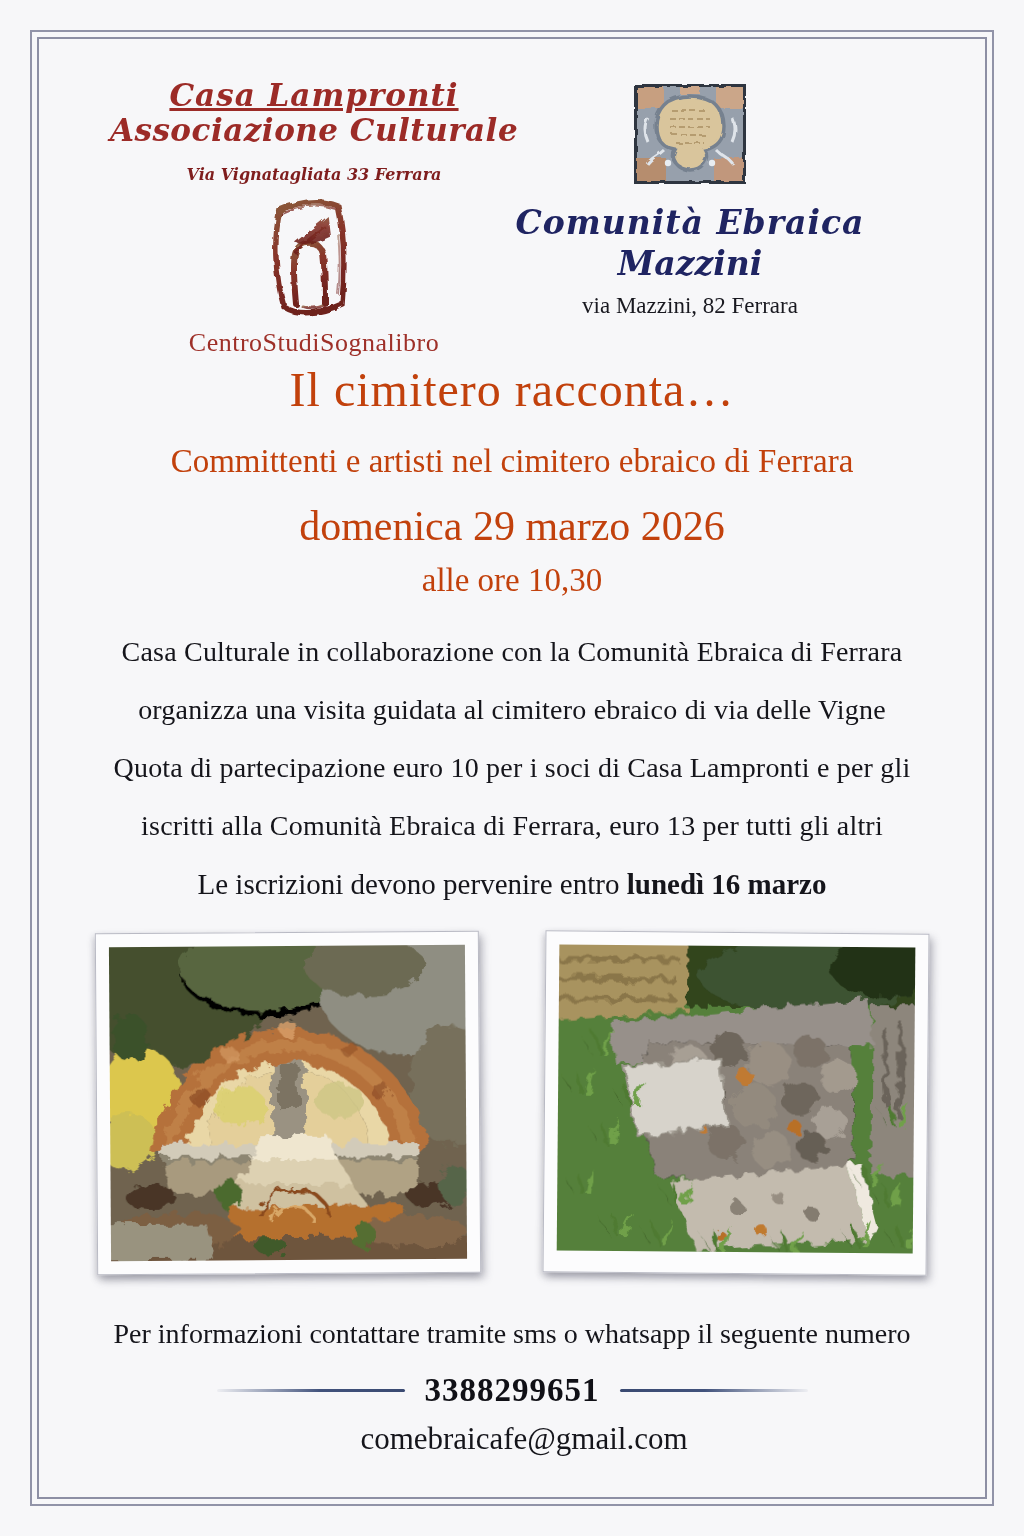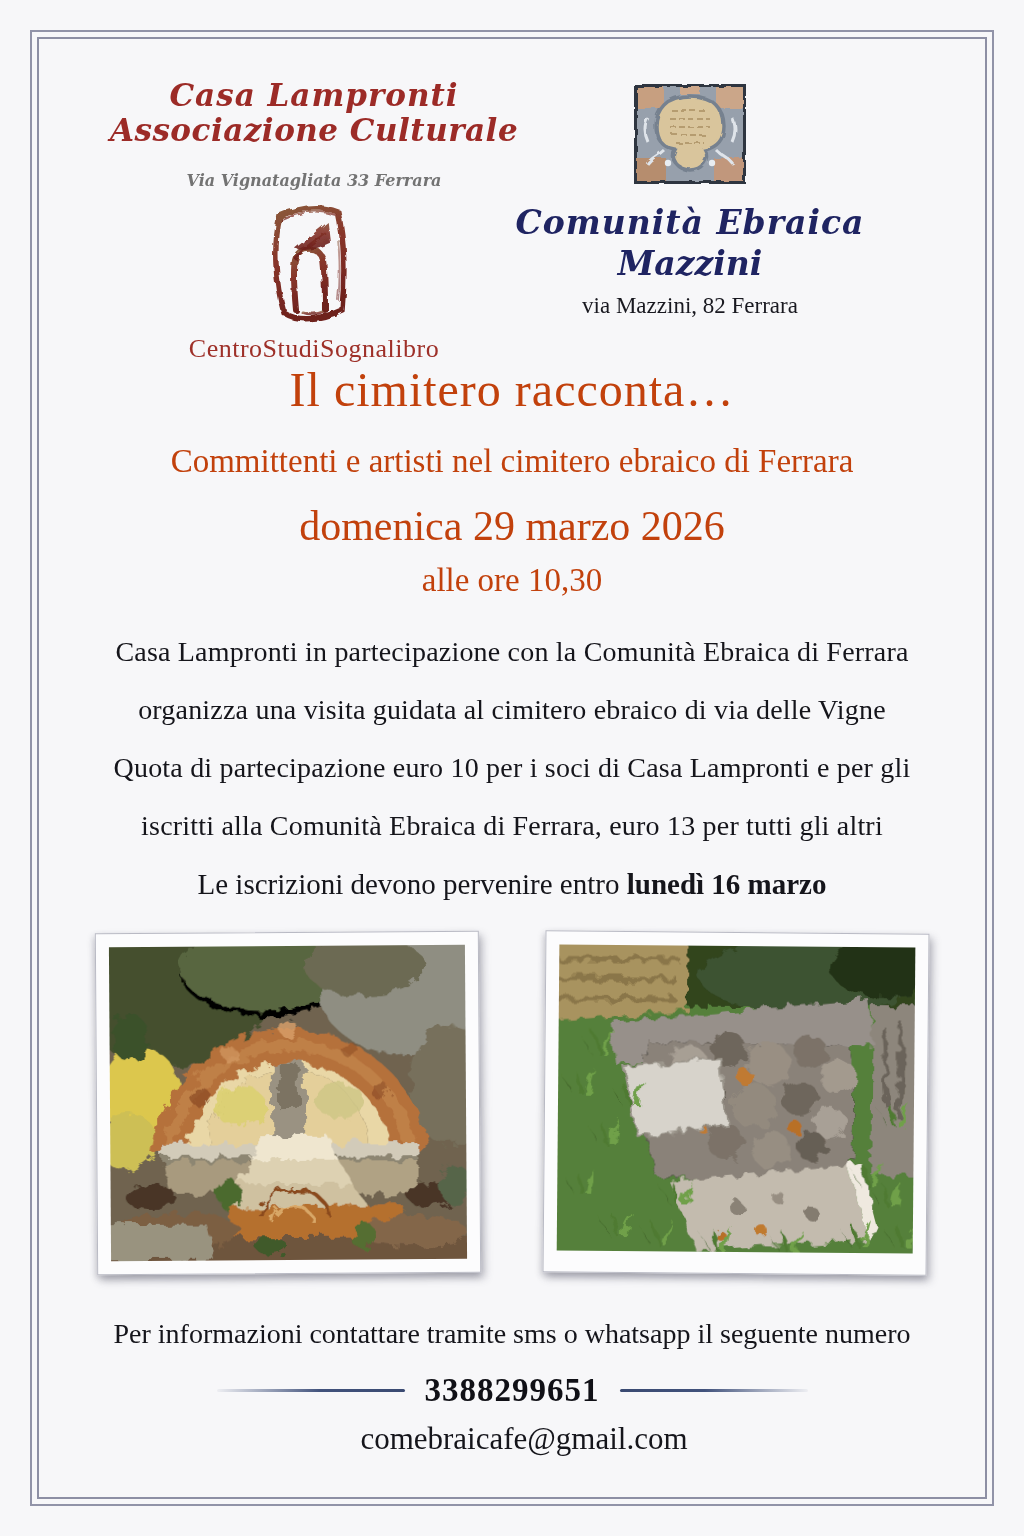--- a/index.html
+++ b/index.html
@@ -13,24 +13,24 @@
     border:2px solid #9193a8;pointer-events:none;}
   .frame-inner{position:absolute;left:37px;top:37px;right:37px;bottom:37px;
     border:2px solid #8d8fa4;pointer-events:none;}
   .content{position:absolute;left:40px;top:40px;width:944px;height:1456px;}
 
   
   .org-left{position:absolute;top:38px;left:28px;width:492px;text-align:center;}
   .org-right{position:absolute;top:44px;left:420px;width:460px;text-align:center;}
   .callig-red{font-family:"DejaVu Serif", serif;font-style:italic;font-weight:bold;
     color:#9c2b27;line-height:1.12;}
-  .org-name1{font-size:31px;letter-spacing:1px;}
+  .org-name1{font-size:31px;letter-spacing:1px;text-decoration:underline;}
   .org-name2{font-size:31px;letter-spacing:0.5px;}
   .org-addr-red{font-family:"DejaVu Serif", serif;font-style:italic;font-weight:bold;
-    color:#737373;font-size:16px;margin-top:24px;}
+    color:#7f1d1d;font-size:16px;margin-top:18px;}
   .logo-wrap{margin:10px auto 2px auto;width:112px;height:132px;}
   .logo-caption{font-size:26px;color:#9e3029;letter-spacing:0.5px;}
   .emblem-wrap{width:112px;height:100px;margin:0 auto 18px auto;}
   .callig-navy{font-family:"DejaVu Serif", serif;font-style:italic;font-weight:bold;
     color:#1f2462;line-height:1.25;}
   .partner-name1{font-size:33px;letter-spacing:1px;}
   .partner-name2{font-size:33px;}
   .partner-addr{font-size:23px;color:#191920;margin-top:8px;}
 
   
@@ -146,21 +146,21 @@
   </div>
 
   <div class="title-block">
     <div class="event-title">Il cimitero racconta…</div>
     <div class="event-subtitle">Committenti e artisti nel cimitero ebraico di Ferrara</div>
     <div class="event-date">domenica 29 marzo 2026</div>
     <div class="event-time">alle ore 10,30</div>
   </div>
 
   <div class="body-block">
-    <div class="body-line">Casa Lampronti in partecipazione con la Comunità Ebraica di Ferrara</div>
+    <div class="body-line">Casa Culturale in collaborazione con la Comunità Ebraica di Ferrara</div>
     <div class="body-line">organizza una visita guidata al cimitero ebraico di via delle Vigne</div>
     <div class="body-line">Quota di partecipazione euro 10 per i soci di Casa Lampronti e per gli</div>
     <div class="body-line">iscritti alla Comunità Ebraica di Ferrara, euro 13 per tutti gli altri</div>
     <div class="deadline-line"><span>Le iscrizioni devono pervenire entro </span><span class="deadline-bold">lunedì 16 marzo</span></div>
   </div>
 
   <div class="photos-row">
     <div class="photo-frame left">
       <svg width="356" height="314" viewBox="0 0 356 314">
         <defs>

